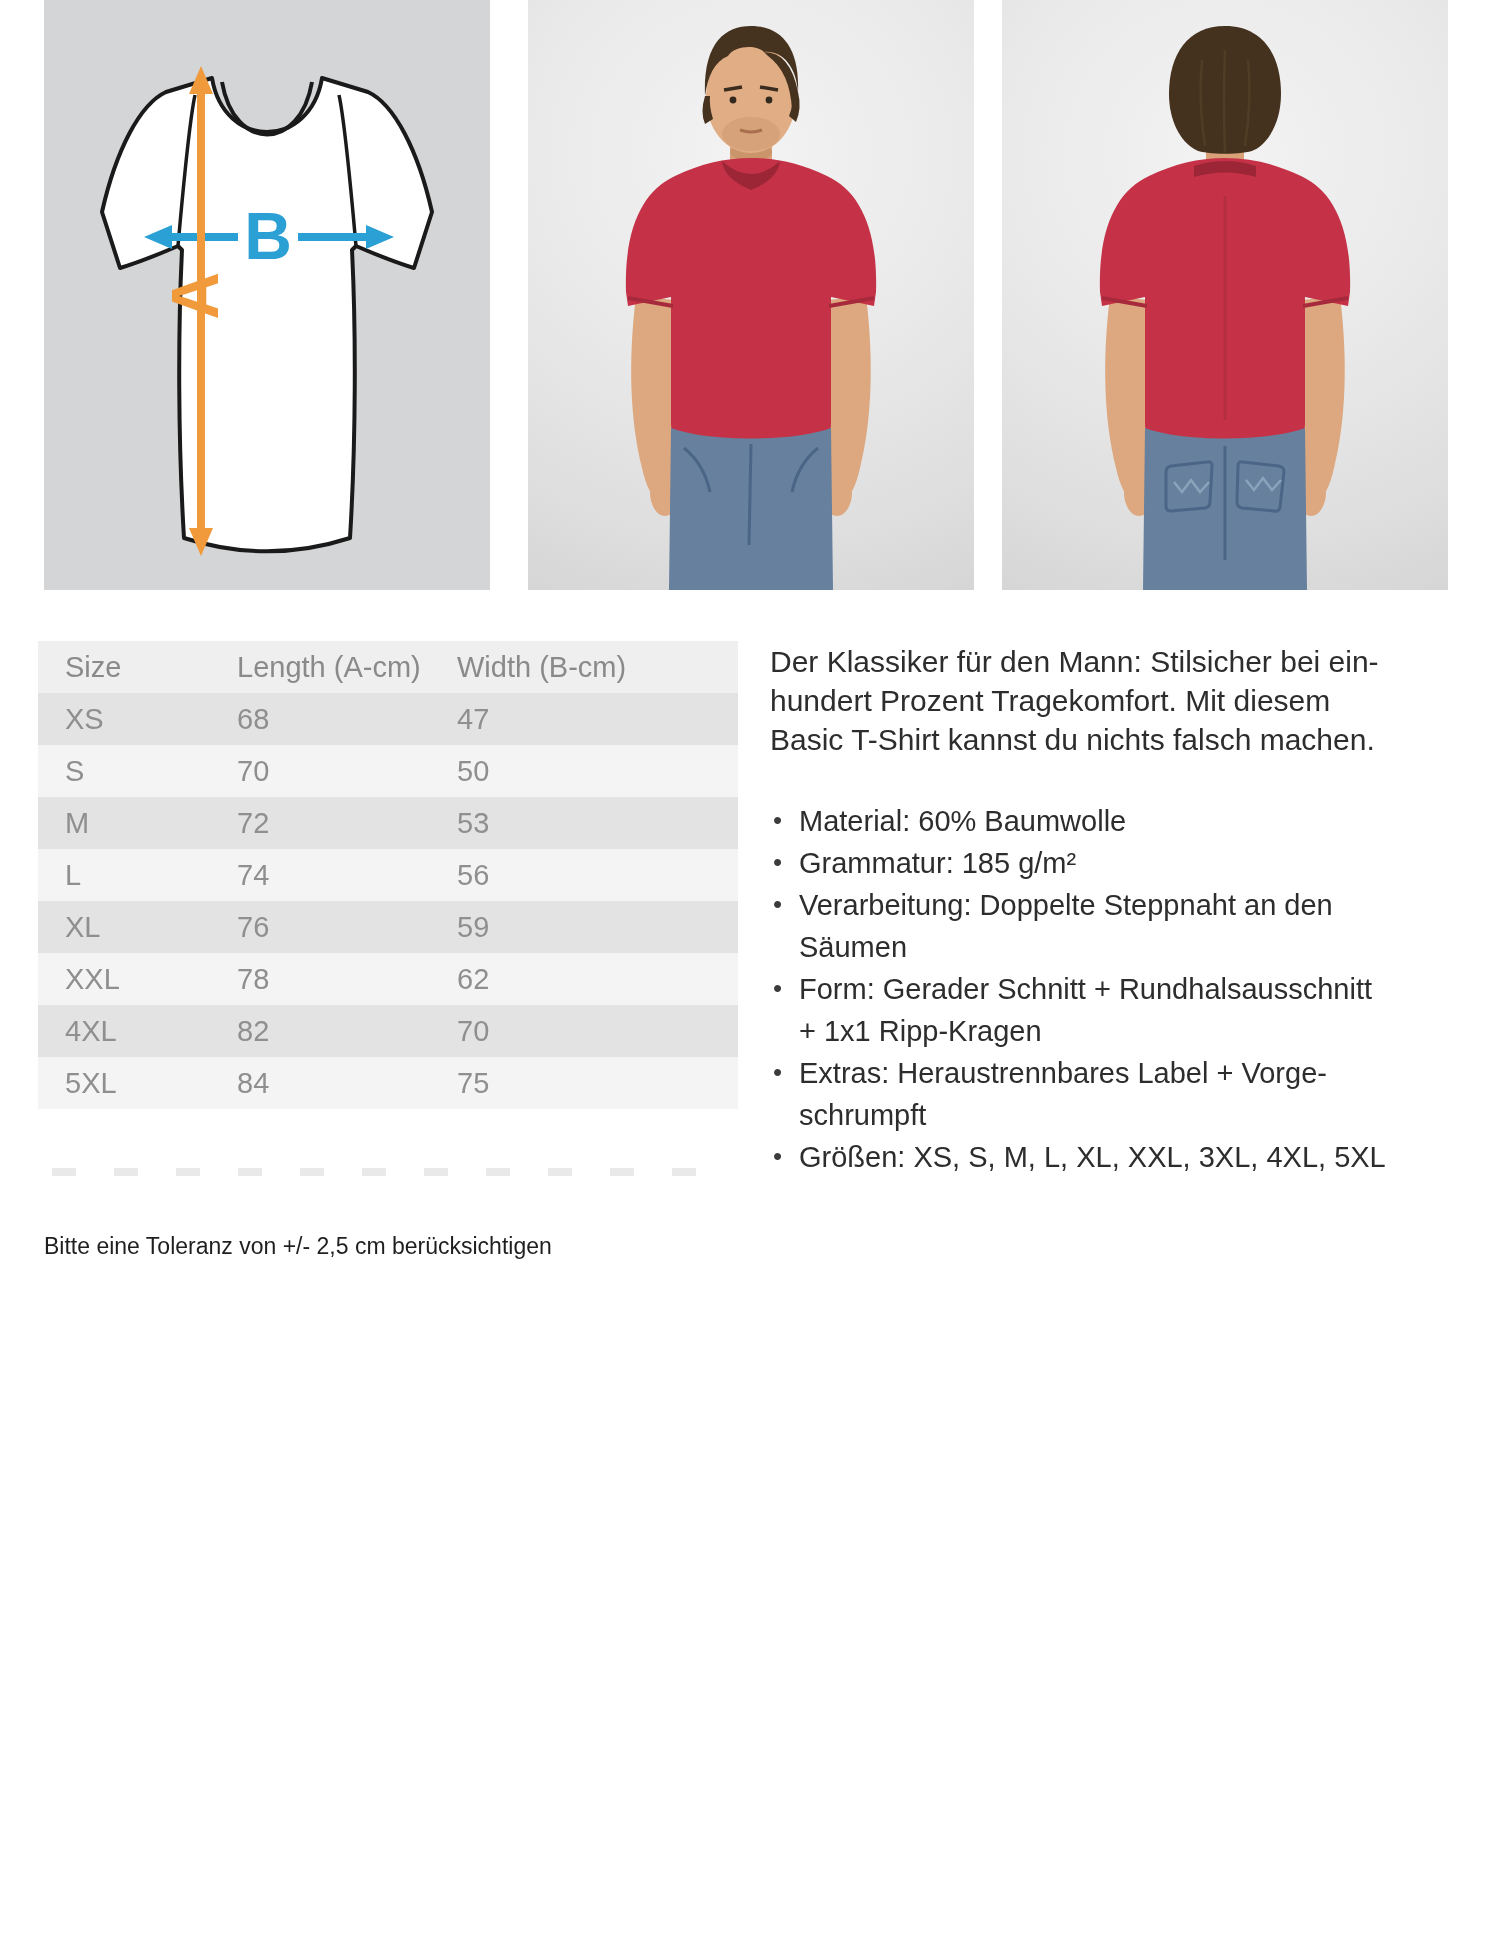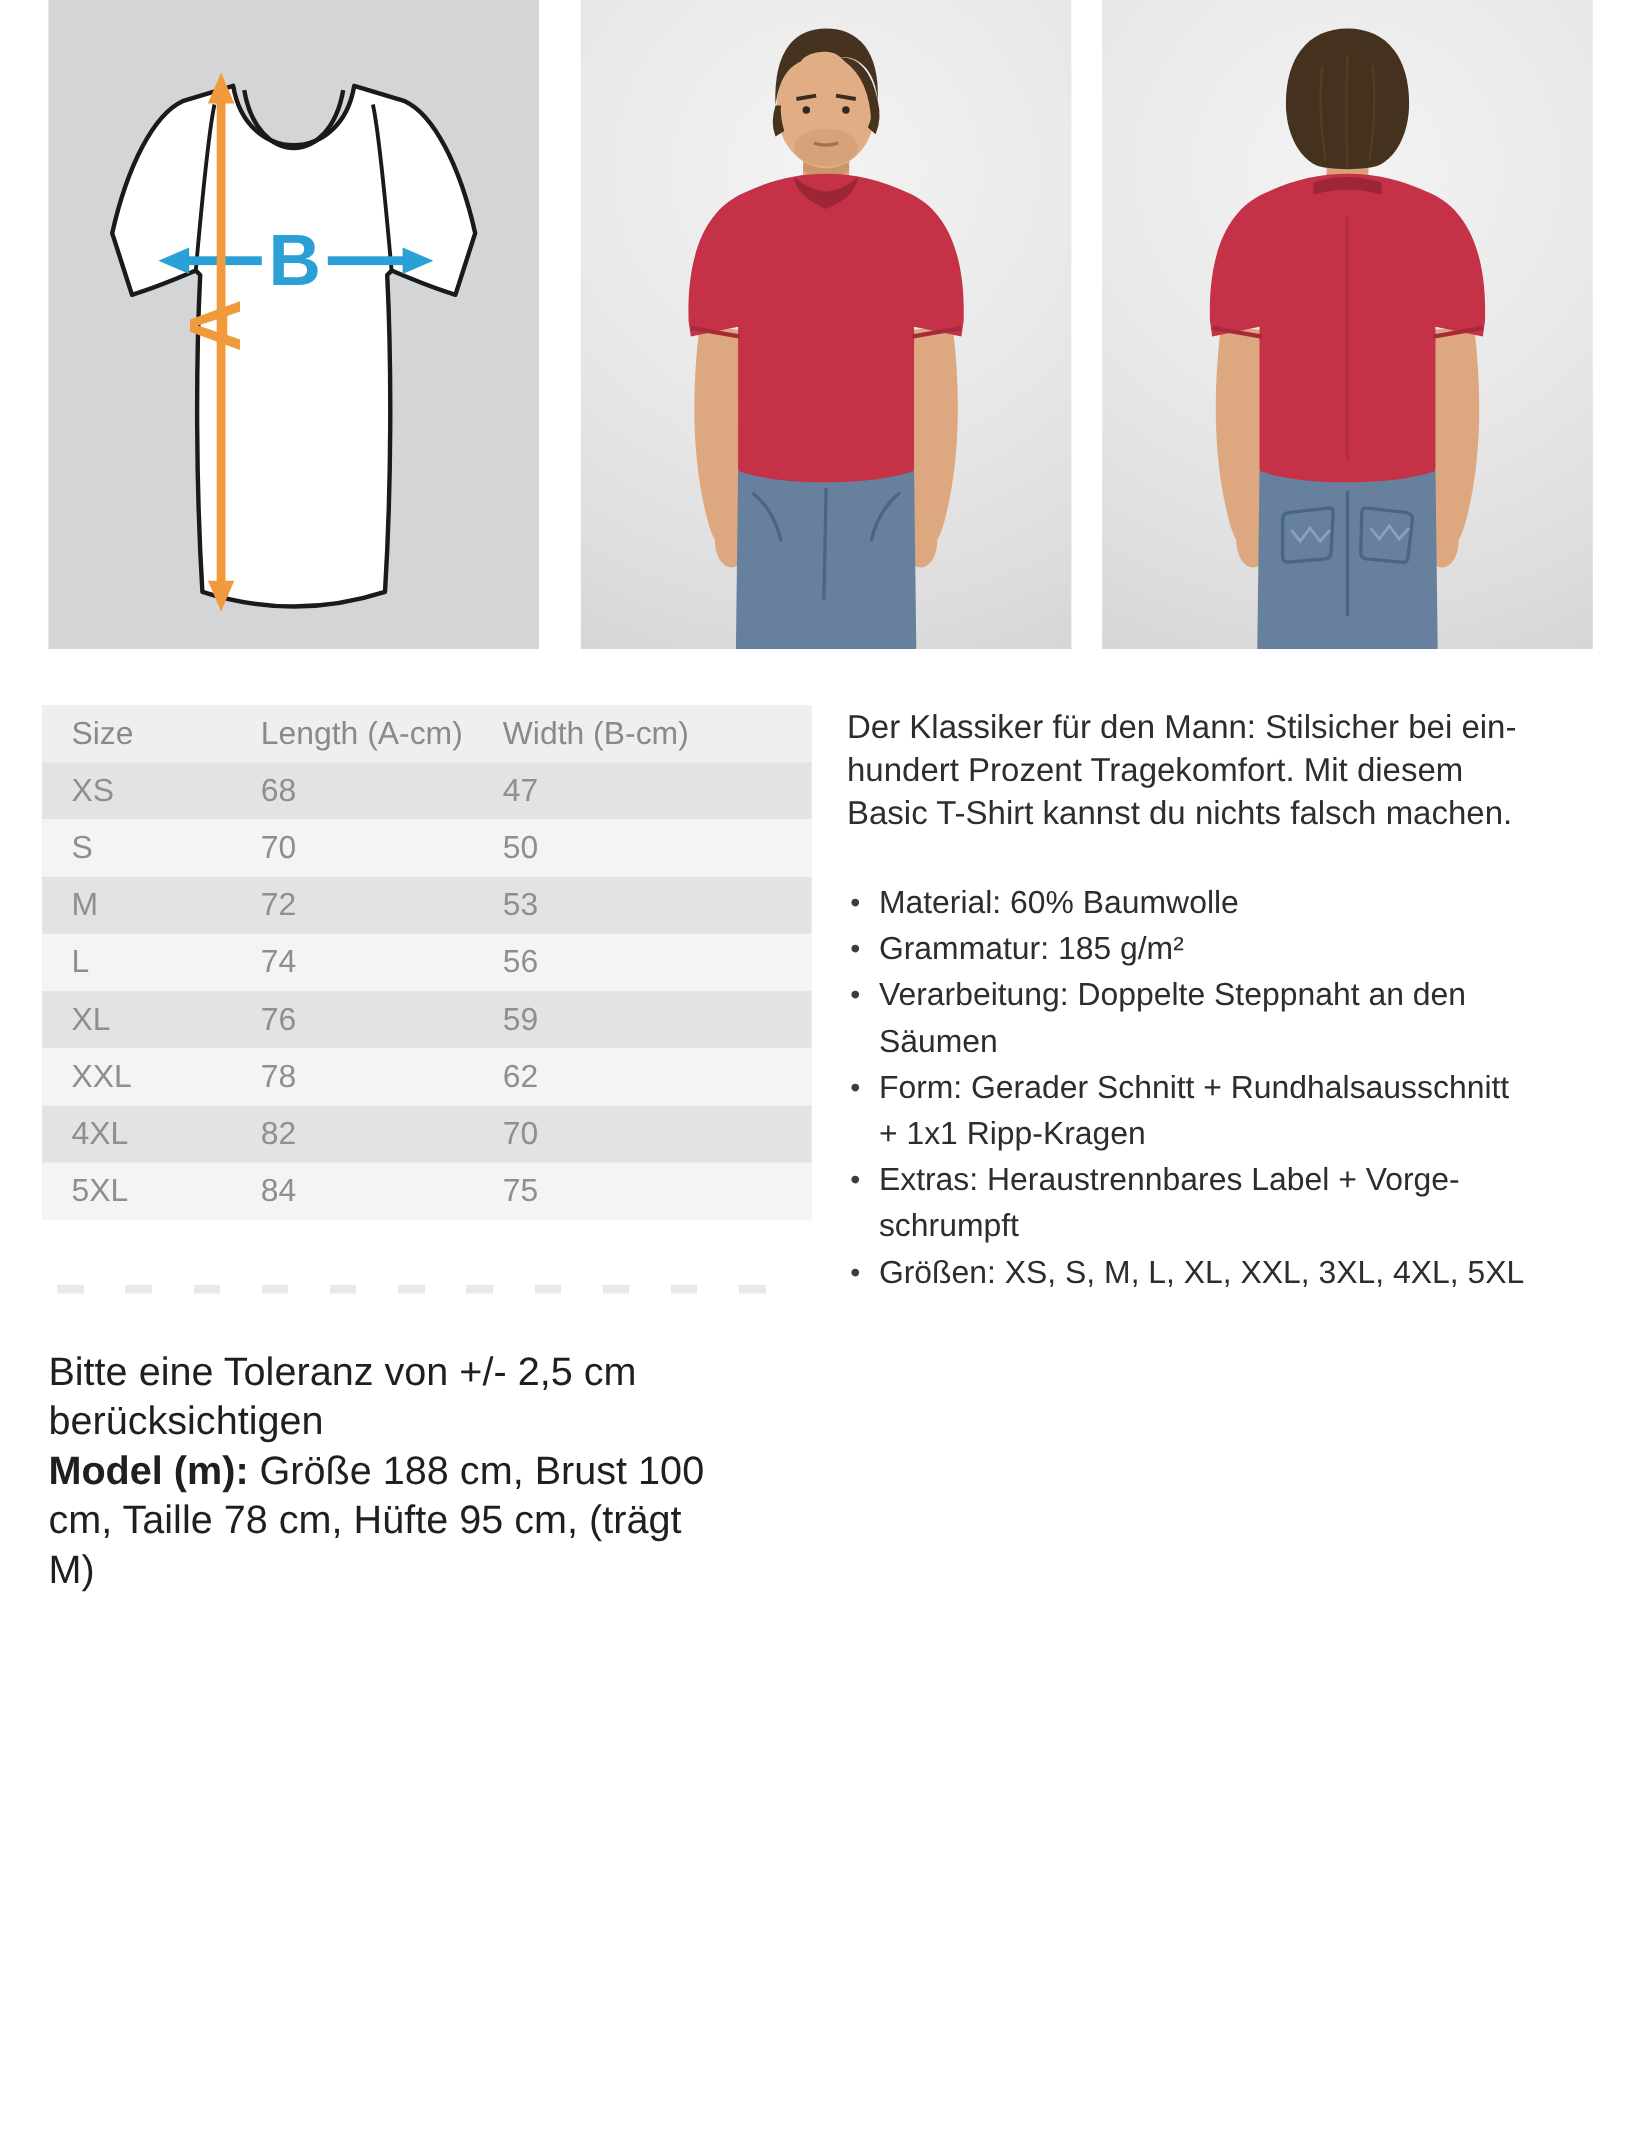--- a/index.html
+++ b/index.html
@@ -33,21 +33,21 @@
   #description{position:absolute;left:770px;top:642px;width:690px;color:#2d2d2d;}
   #description .intro{margin:0;font-size:30px;line-height:39px;white-space:pre-line;}
   #description ul{list-style:none;margin:41px 0 0 0;padding:0;
                   font-size:29px;line-height:42px;}
   #description li{position:relative;padding-left:29px;}
   #description li .dot{position:absolute;left:3px;top:-1px;font-size:26px;color:#3c3c3c;}
   #description li .txt{white-space:pre-line;}
 
   
   #notes{position:absolute;left:44px;top:1224px;width:616px;
-         font-size:36px;line-height:45px;color:#1f1f1f;}
+         font-size:23px;line-height:45px;color:#1f1f1f;}
   #notes p{margin:0;}
   #notes strong{font-weight:bold;}
 </style>
 </head>
 <body>
 
 <div id="page">
 
   <div class="panel" id="panel-diagram">
     <svg viewBox="0 0 446 590">
@@ -236,16 +236,15 @@
         <li><span class="dot">•</span><span class="txt">Form: Gerader Schnitt + Rundhalsausschnitt
 + 1x1 Ripp-Kragen</span></li>
         <li><span class="dot">•</span><span class="txt">Extras: Heraustrennbares Label + Vorge-
 schrumpft</span></li>
         <li><span class="dot">•</span><span class="txt">Größen: XS, S, M, L, XL, XXL, 3XL, 4XL, 5XL</span></li>
       </ul>
   </div>
 
   <div id="notes">
     <p>Bitte eine Toleranz von +/- 2,5 cm berücksichtigen</p>
-    <p><strong>Model (m):</strong><span> Größe 188 cm, Brust 100 cm, Taille 78 cm, Hüfte 95 cm, (trägt M)</span></p>
   </div>
 
 </div>
 
 </body></html>

